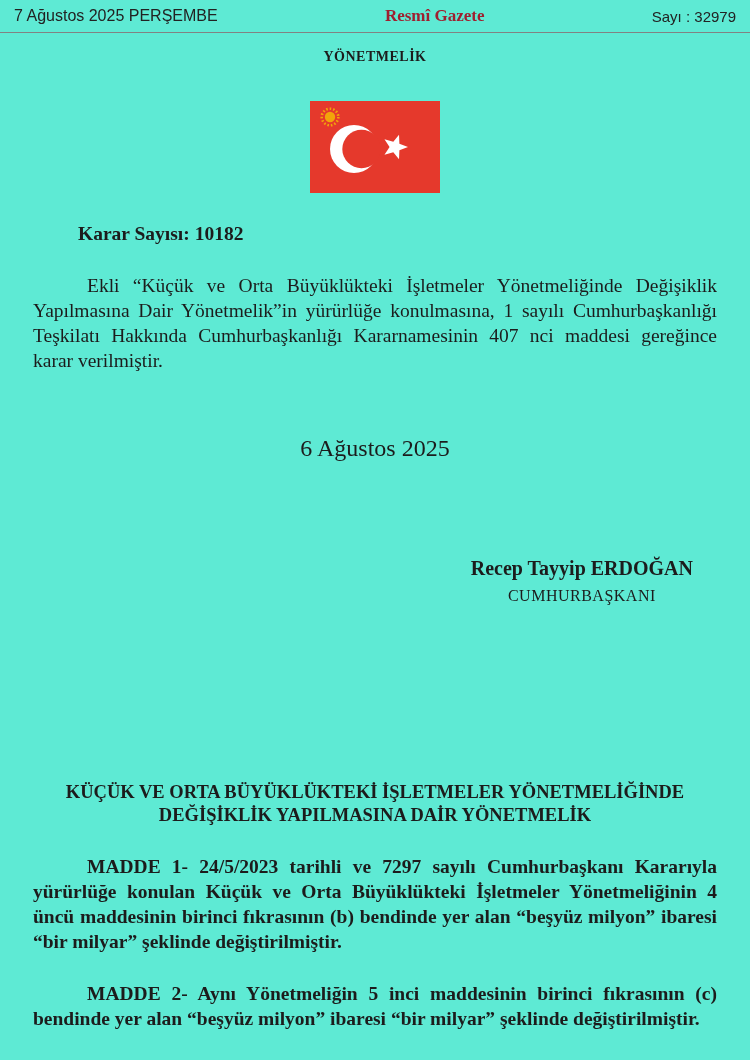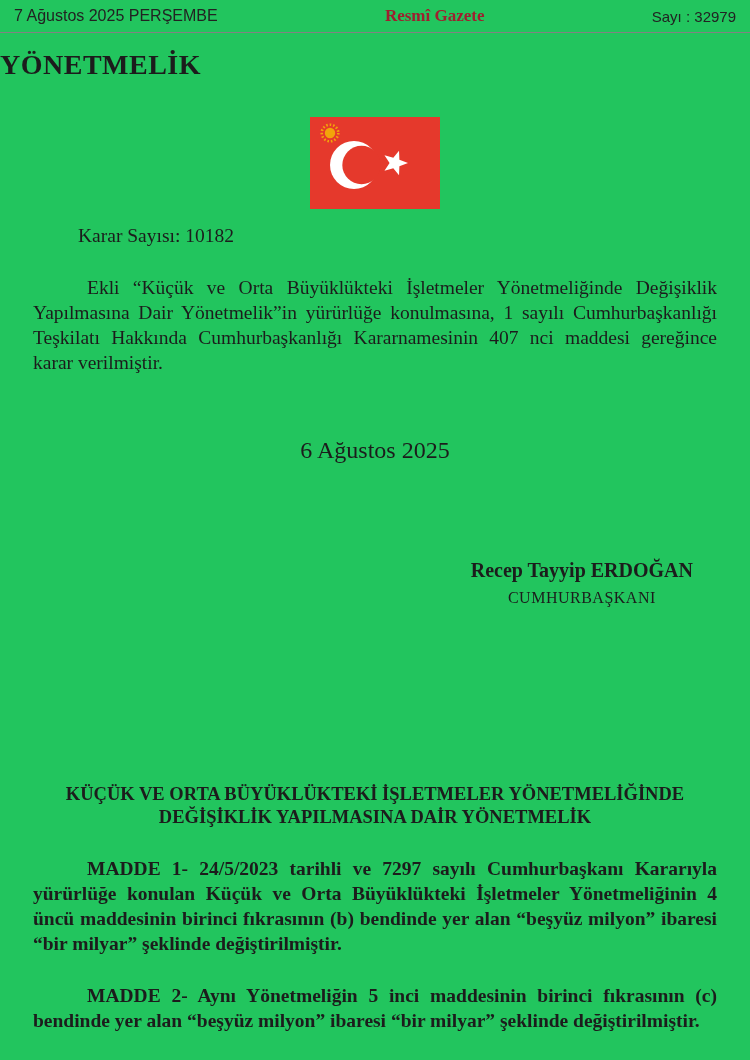--- a/index.html
+++ b/index.html
@@ -5,44 +5,44 @@
   :root{
     --masthead-red:#9f1f2f;
     --flag-red:#e5392c;
     --seal-gold:#f2a40a;
     --text-color:#1c1c1c;
   }
   html,body{margin:0;padding:0;background:#ffffff;}
   .page{
     position:relative;
     width:750px;height:1060px;
-    background:#22c55e;
+    background:#5eead4;
     font-family:"Liberation Serif", serif;
     color:var(--text-color);
     overflow:hidden;
   }
   .header{
     display:flex;justify-content:space-between;align-items:center;
     padding:6px 14px 6px 14px;
     border-bottom:1.5px solid #828282;
     font-family:"Liberation Sans", sans-serif;
   }
   .header-date{font-size:16px;color:#222;}
   .masthead{
     font-family:"Liberation Serif", serif;
     font-weight:bold;font-size:17px;
     color:var(--masthead-red);
   }
   .header-issue{font-size:15px;color:#222;}
   .category-heading{
-    text-align:left;font-weight:bold;font-size:28px;
+    text-align:center;font-weight:bold;font-size:14px;
     margin-top:16px;letter-spacing:0.5px;
   }
   .flag-wrap{display:flex;justify-content:center;margin-top:36px;}
-  .decision-number{margin:16px 0 0 78px;font-weight:normal;font-size:19.5px;}
+  .decision-number{margin:30px 0 0 78px;font-weight:bold;font-size:19.5px;}
   .decree-paragraph{
     margin:28px 33px 0 33px;
     text-align:justify;text-indent:54px;
     font-size:19.5px;line-height:25px;
   }
   .decree-date{text-align:center;margin-top:62px;font-size:24px;}
   .signature{
     margin:95px 57px 0 auto;
     width:max-content;text-align:center;
   }

